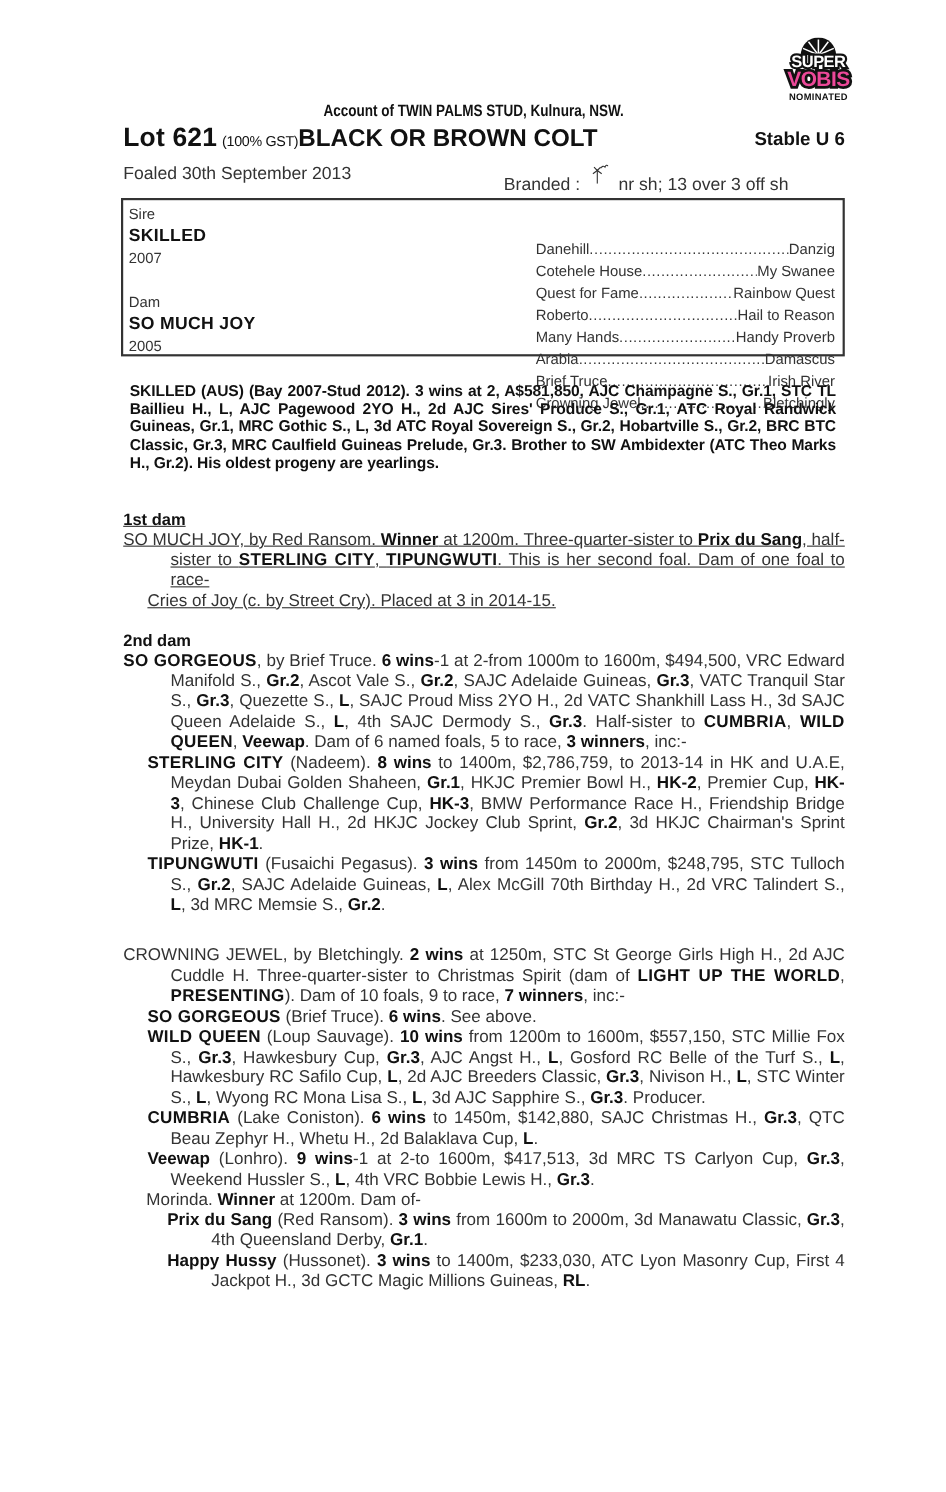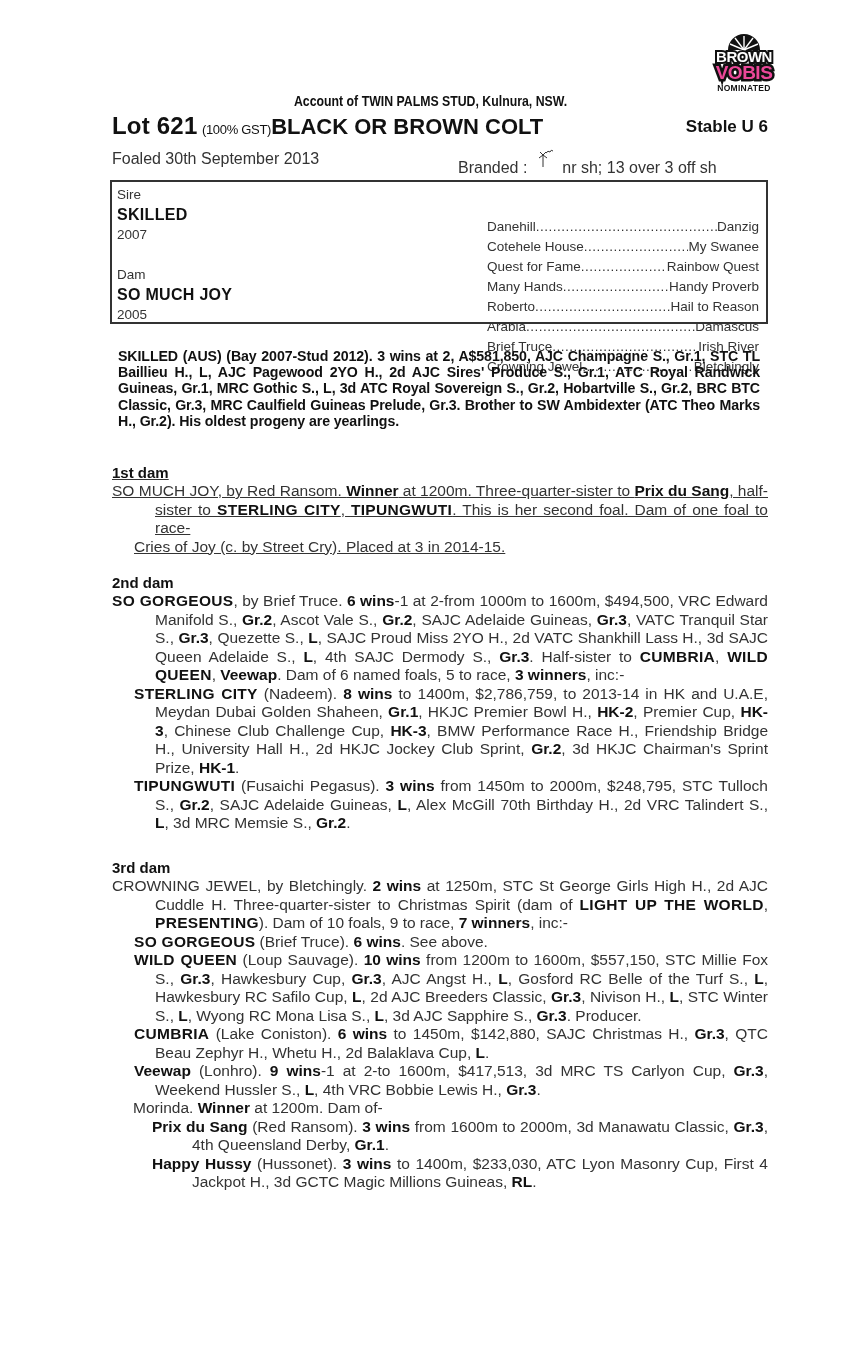--- a/index.html
+++ b/index.html
@@ -55,21 +55,21 @@
   <svg class="logo-sun" viewBox="0 0 40 16">
     <path d="M4 16 A16 16 0 0 1 36 16 Z" fill="#111"></path>
     <g stroke="#fff" stroke-width="1.4">
       <line x1="20" y1="16" x2="20" y2="2"></line>
       <line x1="20" y1="16" x2="11" y2="4"></line>
       <line x1="20" y1="16" x2="29" y2="4"></line>
       <line x1="20" y1="16" x2="6" y2="10"></line>
       <line x1="20" y1="16" x2="34" y2="10"></line>
     </g>
   </svg>
-  <span class="logo-super">BROWN</span>
+  <span class="logo-super">SUPER</span>
   <span class="logo-vobis">VOBIS</span>
   <span class="logo-nom">NOMINATED</span>
 </div>
 
 <div class="account">Account of TWIN PALMS STUD, Kulnura, NSW.</div>
 
 <div class="lot-line">
   <span class="lot-num">Lot 621</span>
   <span class="gst">(100% GST)</span><span class="colour">BLACK OR BROWN COLT</span>
   <span class="stable">Stable U 6</span>
@@ -110,28 +110,28 @@
         <span class="l">Cotehele House</span>
         <span class="dots"></span>
         <span class="r">My Swanee</span>
       </div>
     <div class="ped-line">
         <span class="l">Quest for Fame</span>
         <span class="dots"></span>
         <span class="r">Rainbow Quest</span>
       </div>
     <div class="ped-line">
+        <span class="l">Roberto</span>
+        <span class="dots"></span>
+        <span class="r">Hail to Reason</span>
+      </div>
+    <div class="ped-line">
         <span class="l">Many Hands</span>
         <span class="dots"></span>
         <span class="r">Handy Proverb</span>
-      </div>
-    <div class="ped-line">
-        <span class="l">Roberto</span>
-        <span class="dots"></span>
-        <span class="r">Hail to Reason</span>
       </div>
     <div class="ped-line">
         <span class="l">Arabia</span>
         <span class="dots"></span>
         <span class="r">Damascus</span>
       </div>
     <div class="ped-line">
         <span class="l">Brief Truce</span>
         <span class="dots"></span>
         <span class="r">Irish River</span>
@@ -151,21 +151,20 @@
     <div class="para">SO MUCH JOY, by Red Ransom. <span class="b">Winner</span> at 1200m. Three-quarter-sister to <span class="b">Prix du Sang</span>, half-sister to <span class="b caps">STERLING CITY</span>, <span class="b caps">TIPUNGWUTI</span>. This is her second foal. Dam of one foal to race-</div>
     <div class="para lvl1">Cries of Joy (c. by Street Cry). Placed at 3 in 2014-15.</div>
   </div>
 <div class="section" id="dam-2" style="top:575px;">
     <div class="sec-h">2nd dam</div>
     <div class="para"><span class="b caps">SO GORGEOUS</span>, by Brief Truce. <span class="b">6 wins</span>-1 at 2-from 1000m to 1600m, $494,500, VRC Edward Manifold S., <span class="b">Gr.2</span>, Ascot Vale S., <span class="b">Gr.2</span>, SAJC Adelaide Guineas, <span class="b">Gr.3</span>, VATC Tranquil Star S., <span class="b">Gr.3</span>, Quezette S., <span class="b">L</span>, SAJC Proud Miss 2YO H., 2d VATC Shankhill Lass H., 3d SAJC Queen Adelaide S., <span class="b">L</span>, 4th SAJC Dermody S., <span class="b">Gr.3</span>. Half-sister to <span class="b caps">CUMBRIA</span>, <span class="b caps">WILD QUEEN</span>, <span class="b">Veewap</span>. Dam of 6 named foals, 5 to race, <span class="b">3 winners</span>, inc:-</div>
     <div class="para lvl1"><span class="b caps">STERLING CITY</span> (Nadeem). <span class="b">8 wins</span> to 1400m, $2,786,759, to 2013-14 in HK and U.A.E, Meydan Dubai Golden Shaheen, <span class="b">Gr.1</span>, HKJC Premier Bowl H., <span class="b">HK-2</span>, Premier Cup, <span class="b">HK-3</span>, Chinese Club Challenge Cup, <span class="b">HK-3</span>, BMW Performance Race H., Friendship Bridge H., University Hall H., 2d HKJC Jockey Club Sprint, <span class="b">Gr.2</span>, 3d HKJC Chairman's Sprint Prize, <span class="b">HK-1</span>.</div>
     <div class="para lvl1"><span class="b caps">TIPUNGWUTI</span> (Fusaichi Pegasus). <span class="b">3 wins</span> from 1450m to 2000m, $248,795, STC Tulloch S., <span class="b">Gr.2</span>, SAJC Adelaide Guineas, <span class="b">L</span>, Alex McGill 70th Birthday H., 2d VRC Talindert S., <span class="b">L</span>, 3d MRC Memsie S., <span class="b">Gr.2</span>.</div>
   </div>
 <div class="section" id="dam-3" style="top:860px;">
-    <div class="sec-h">3rd dam</div>
     <div class="para">CROWNING JEWEL, by Bletchingly. <span class="b">2 wins</span> at 1250m, STC St George Girls High H., 2d AJC Cuddle H. Three-quarter-sister to Christmas Spirit (dam of <span class="b caps">LIGHT UP THE WORLD</span>, <span class="b caps">PRESENTING</span>). Dam of 10 foals, 9 to race, <span class="b">7 winners</span>, inc:-</div>
     <div class="para lvl1"><span class="b caps">SO GORGEOUS</span> (Brief Truce). <span class="b">6 wins</span>. See above.</div>
     <div class="para lvl1"><span class="b caps">WILD QUEEN</span> (Loup Sauvage). <span class="b">10 wins</span> from 1200m to 1600m, $557,150, STC Millie Fox S., <span class="b">Gr.3</span>, Hawkesbury Cup, <span class="b">Gr.3</span>, AJC Angst H., <span class="b">L</span>, Gosford RC Belle of the Turf S., <span class="b">L</span>, Hawkesbury RC Safilo Cup, <span class="b">L</span>, 2d AJC Breeders Classic, <span class="b">Gr.3</span>, Nivison H., <span class="b">L</span>, STC Winter S., <span class="b">L</span>, Wyong RC Mona Lisa S., <span class="b">L</span>, 3d AJC Sapphire S., <span class="b">Gr.3</span>. Producer.</div>
     <div class="para lvl1"><span class="b caps">CUMBRIA</span> (Lake Coniston). <span class="b">6 wins</span> to 1450m, $142,880, SAJC Christmas H., <span class="b">Gr.3</span>, QTC Beau Zephyr H., Whetu H., 2d Balaklava Cup, <span class="b">L</span>.</div>
     <div class="para lvl1"><span class="b">Veewap</span> (Lonhro). <span class="b">9 wins</span>-1 at 2-to 1600m, $417,513, 3d MRC TS Carlyon Cup, <span class="b">Gr.3</span>, Weekend Hussler S., <span class="b">L</span>, 4th VRC Bobbie Lewis H., <span class="b">Gr.3</span>.</div>
     <div class="para plain">Morinda. <span class="b">Winner</span> at 1200m. Dam of-</div>
     <div class="para lvl2"><span class="b">Prix du Sang</span> (Red Ransom). <span class="b">3 wins</span> from 1600m to 2000m, 3d Manawatu Classic, <span class="b">Gr.3</span>, 4th Queensland Derby, <span class="b">Gr.1</span>.</div>
     <div class="para lvl2"><span class="b">Happy Hussy</span> (Hussonet). <span class="b">3 wins</span> to 1400m, $233,030, ATC Lyon Masonry Cup, First 4 Jackpot H., 3d GCTC Magic Millions Guineas, <span class="b">RL</span>.</div>
   </div>
 

